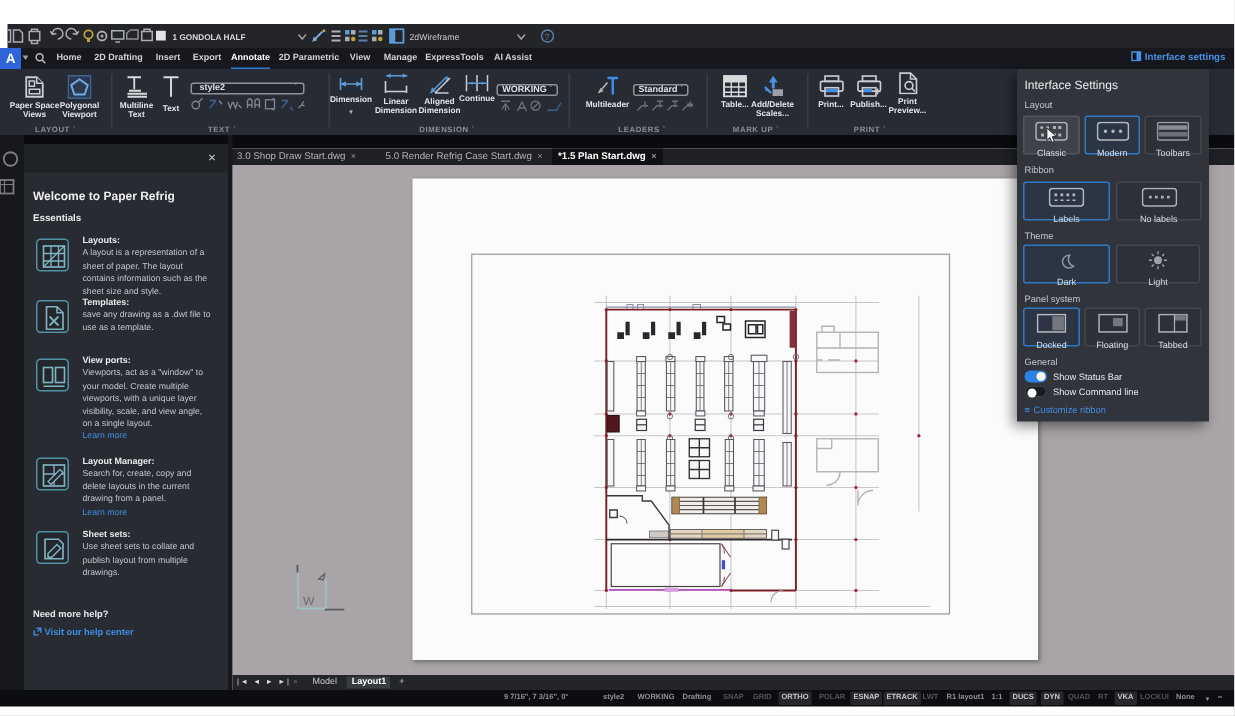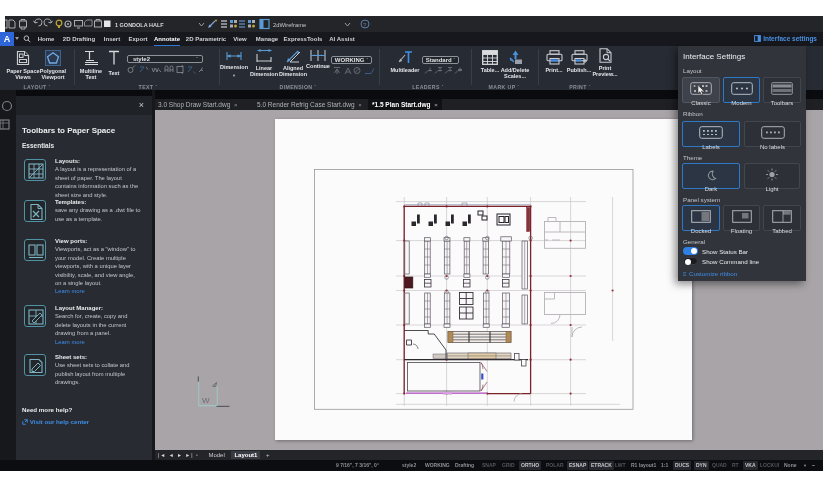--- a/index.html
+++ b/index.html
@@ -545,21 +545,21 @@
       <circle cx="7" cy="8" r="4.5" fill="none" stroke="#7a7d83" stroke-width="1.2"></circle>
       <rect x="0" y="22" width="9" height="9" fill="none" stroke="#7a7d83" stroke-width="1.2"></rect>
       <path d="M0 25 h9 M3 22 v9" stroke="#7a7d83" stroke-width="0.8"></path>
     </svg>
   </div>
   <div class="abs" style="left:152px;top:90px;width:3px;height:370px;background:#17181b;"></div>
   <div class="abs" id="welcome">
     <div id="wheader">
         <span class="x">×</span>
       </div>
-    <div class="wtitle">Toolbars to Paper Space</div>
+    <div class="wtitle">Welcome to Paper Refrig</div>
     <div class="wessentials">Essentials</div>
 
     <div class="wicon" style="left:8px;top:63px;">
       <svg width="20" height="20" viewBox="0 0 20 20" style="margin:1px;">
           <rect x="3" y="3" width="14" height="14" fill="none" stroke="#7fb3c2" stroke-width="1.1"></rect>
           <path d="M3 8 h14 M3 13 h14 M8 3 v14 M13 3 v14" stroke="#7fb3c2" stroke-width="0.9"></path>
           <path d="M3 17 L17 3" stroke="#7fb3c2" stroke-width="0.9"></path>
         </svg>
     </div>
     <div class="wtext" style="top:61px;"><b>Layouts:</b><br>A layout is a representation of a<br>sheet of paper. The layout<br>contains information such as the<br>sheet size and style.</div>

